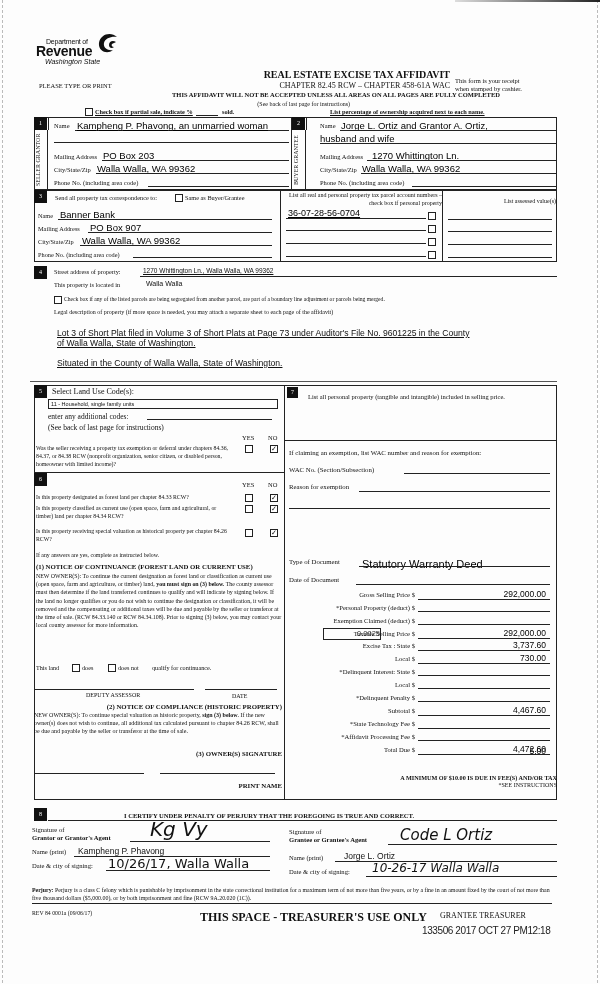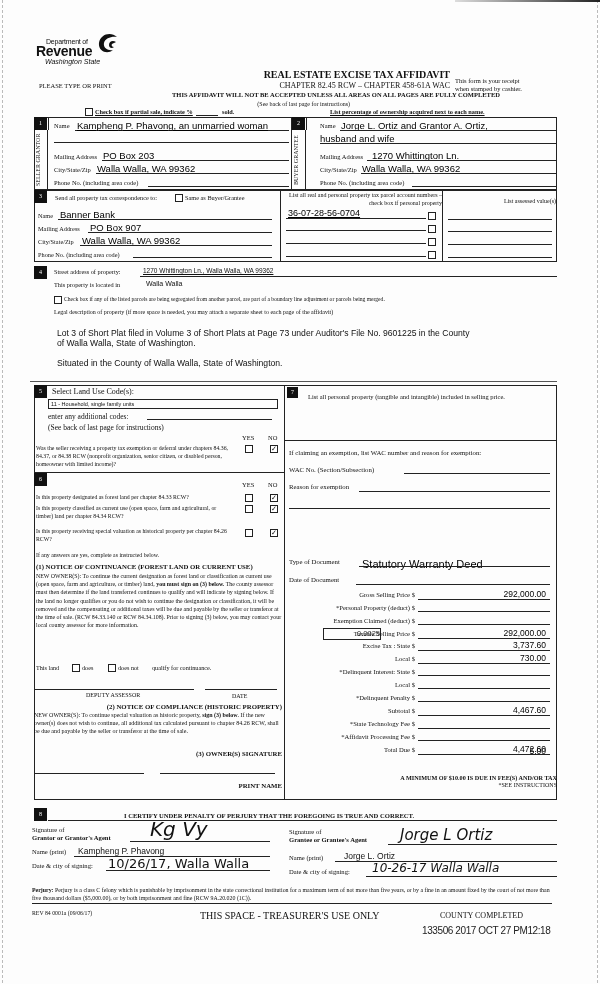--- a/index.html
+++ b/index.html
@@ -136,21 +136,21 @@
 
   <div class="num" style="left:34px;top:266px;">4</div>
   <div class="abs" style="left:54px;top:268px;font-size:6.3px;">Street address of property:</div>
   <div class="abs sans" style="left:143px;top:267px;font-size:6.5px;text-decoration:underline;">1270 Whittington Ln., Walla Walla, WA 99362</div>
   <div class="line" style="left:140px;top:276px;width:417px;"></div>
   <div class="abs" style="left:54px;top:281px;font-size:6.3px;">This property is located in</div>
   <div class="abs sans" style="left:146px;top:280px;font-size:7px;">Walla Walla</div>
   <div class="cb" style="left:54px;top:296px;"></div>
   <div class="abs" style="left:64px;top:296px;font-size:5.6px;">Check box if any of the listed parcels are being segregated from another parcel, are part of a boundary line adjustment or parcels being merged.</div>
   <div class="abs" style="left:54px;top:309px;font-size:6px;">Legal description of property (if more space is needed, you may attach a separate sheet to each page of the affidavit)</div>
-  <div class="abs sans" style="left:57px;top:328px;font-size:8.6px;line-height:10px;">
+  <div class="abs sans" style="left:57px;top:328px;font-size:8.6px;line-height:10px;text-decoration:underline;">
     <div>Lot 3 of Short Plat filed in Volume 3 of Short Plats at Page 73 under Auditor's File No. 9601225 in the County</div>
     <div>of Walla Walla, State of Washington.</div>
     <div style="margin-top:10px;">Situated in the County of Walla Walla, State of Washington.</div>
   </div>
   <div class="abs" style="left:30px;top:381px;width:527px;height:1px;background:#555;"></div>
 
   <div class="box" style="left:34px;top:385px;width:251px;height:415px;"></div>
   <div class="num" style="left:34px;top:385px;">5</div>
   <div class="abs" style="left:52px;top:387px;font-size:8px;">Select Land Use Code(s):</div>
   <div class="box sans" style="left:48px;top:399px;width:230px;height:10px;font-size:5.5px;line-height:8px;padding-left:2px;">11 - Household, single family units</div>
@@ -283,27 +283,27 @@
   <div class="abs sans" style="left:78px;top:846px;font-size:8.5px;">Kampheng P. Phavong</div>
   <div class="line" style="left:74px;top:856px;width:196px;"></div>
   <div class="abs" style="left:32px;top:862px;font-size:6.6px;">Date &amp; city of signing:</div>
   <div class="abs sig" style="left:108px;top:856px;font-size:13px;font-style:normal;">10/26/17, Walla Walla</div>
   <div class="line" style="left:106px;top:870px;width:164px;"></div>
 
   <div class="abs" style="left:289px;top:828px;font-size:6.6px;line-height:8px;">
     <div>Signature of</div>
     <div class="b">Grantee or Grantee's Agent</div>
   </div>
-  <div class="abs sig" style="left:400px;top:826px;font-size:15px;">Jorge L Ortiz</div>
+  <div class="abs sig" style="left:400px;top:826px;font-size:15px;">Code L Ortiz</div>
   <div class="line" style="left:388px;top:844px;width:169px;"></div>
   <div class="abs" style="left:289px;top:854px;font-size:6.6px;">Name (print)</div>
   <div class="abs sans" style="left:344px;top:851px;font-size:8.5px;">Jorge L. Ortiz</div>
   <div class="line" style="left:335px;top:861px;width:222px;"></div>
   <div class="abs" style="left:289px;top:868px;font-size:6.6px;">Date &amp; city of signing:</div>
   <div class="abs sig" style="left:372px;top:861px;font-size:12px;">10-26-17  Walla Walla</div>
   <div class="line" style="left:366px;top:876px;width:191px;"></div>
 
   <div class="abs" style="left:32px;top:886px;width:520px;font-size:5.9px;line-height:8px;border-bottom:1px solid #222;padding-bottom:1px;"><b>Perjury:</b> <span>Perjury is a class C felony which is punishable by imprisonment in the state correctional institution for a maximum term of not more than five years, or by a fine in an amount fixed by the court of not more than five thousand dollars ($5,000.00), or by both imprisonment and fine (RCW 9A.20.020 (1C)).</span></div>
   <div class="abs" style="left:32px;top:910px;font-size:5.8px;">REV 84 0001a (09/06/17)</div>
-  <div class="abs" style="left:200px;top:910px;font-size:10px;">THIS SPACE - TREASURER'S USE ONLY</div>
-  <div class="abs" style="left:440px;top:911px;font-size:8px;">COUNTY COMPLETED</div>
+  <div class="abs" style="left:200px;top:910px;font-size:12px;font-weight:bold;">THIS SPACE - TREASURER'S USE ONLY</div>
+  <div class="abs" style="left:440px;top:911px;font-size:8px;">GRANTEE TREASURER</div>
   <div class="abs sans" style="left:422px;top:925px;font-size:10px;letter-spacing:-0.4px;color:#222;">133506 2017 OCT 27 PM12:18</div>
 </div>
 
 </body></html>

